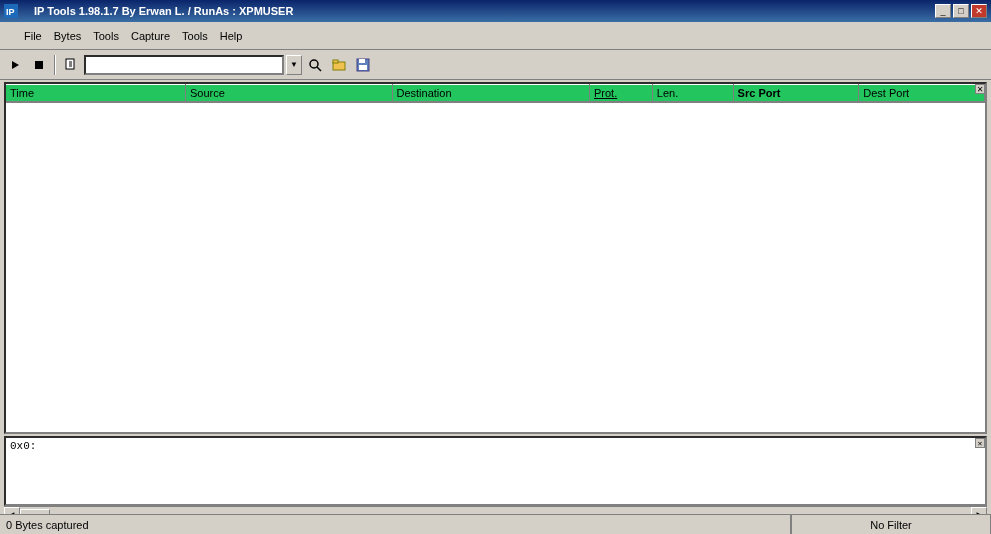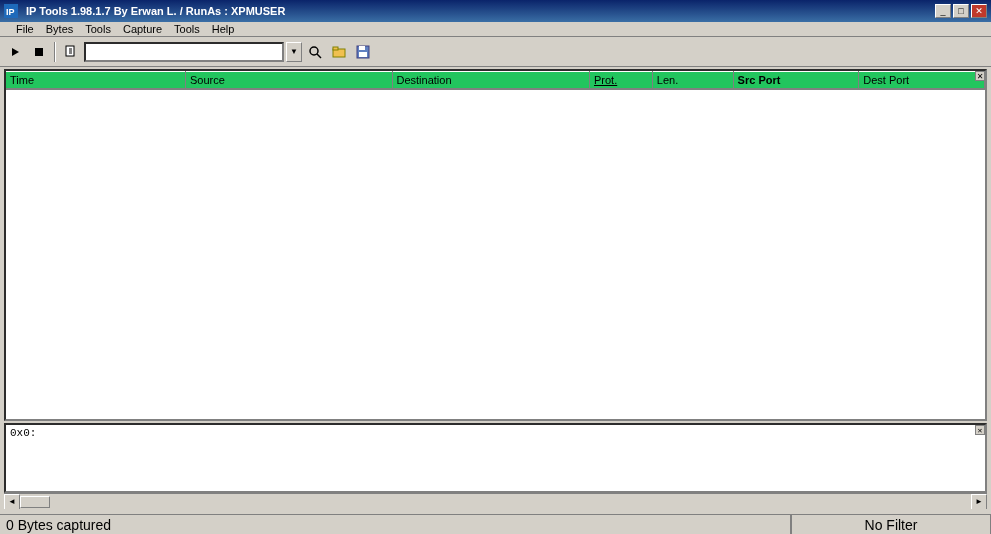--- a/index.html
+++ b/index.html
@@ -18,21 +18,21 @@
       height: 22px;
       display: flex;
       align-items: center;
       justify-content: space-between;
       padding: 0 4px;
       color: white;
     }
     .title-bar-left {
       display: flex;
       align-items: center;
-      gap: 8px;
+      gap: 16px;
     }
     .title-icon {
       width: 14px;
       height: 14px;
     }
     .title-text {
       font-size: 11px;
       font-weight: bold;
       color: white;
     }
@@ -55,24 +55,24 @@
       color: #000;
     }
     .title-btn.close-btn {
       background: #c0392b;
       color: white;
     }
 
     
     .menu-bar {
       background: #d4d0c8;
-      height: 15px;
+      height: 28px;
       display: flex;
       align-items: flex-start;
-      padding: 0 10px;
+      padding: 0 18px;
       border-bottom: 1px solid #808080;
     }
     .menu-item {
       padding: 2px 6px;
       font-size: 11px;
       cursor: pointer;
       height: 100%;
       display: flex;
       align-items: center;
     }
@@ -266,21 +266,21 @@
       bottom: 0;
       left: 0;
       right: 0;
     }
     .status-item {
       height: 100%;
       display: flex;
       align-items: center;
       padding: 0 6px;
       border-right: 1px solid #808080;
-      font-size: 14px;
+      font-size: 11px;
     }
     .status-item-left {
       flex: 1;
       border-right: 1px solid #808080;
     }
     .status-item-right {
       width: 200px;
       border-left: 1px solid #808080;
       justify-content: center;
     }

